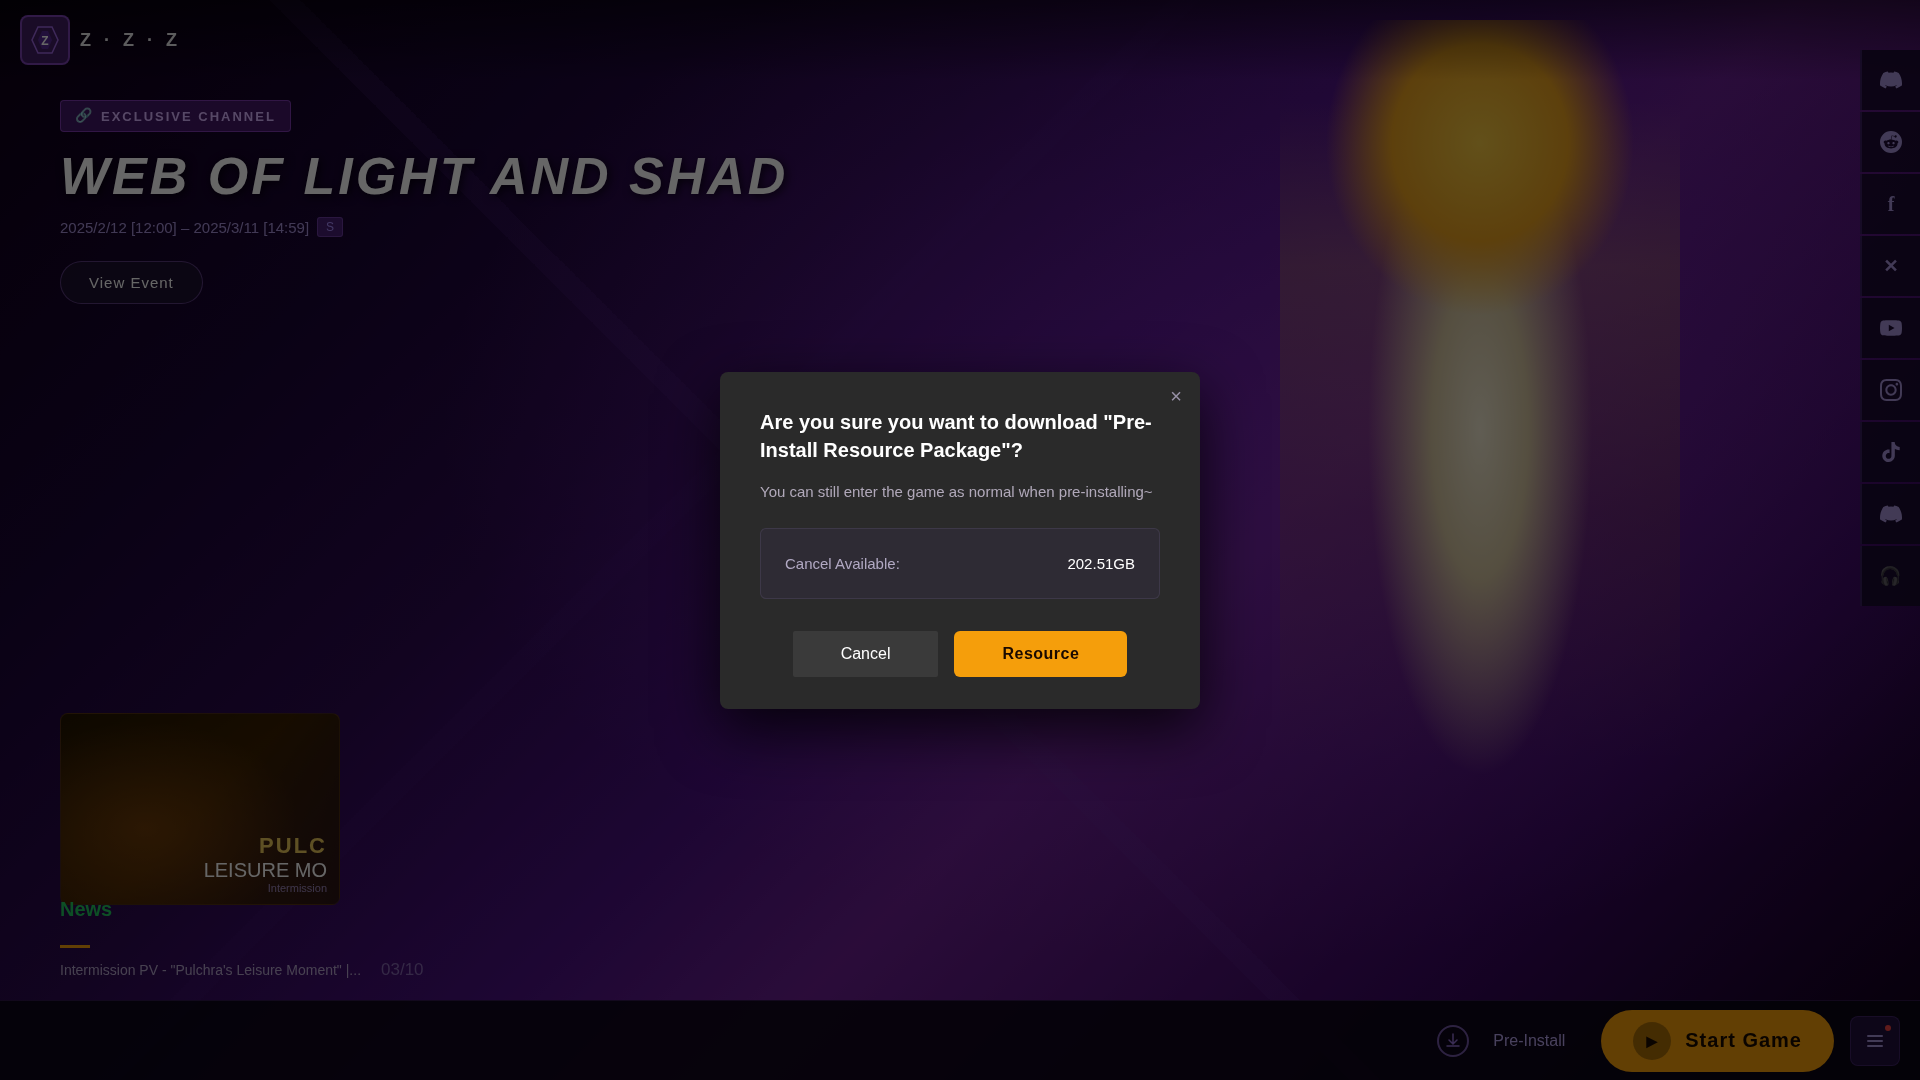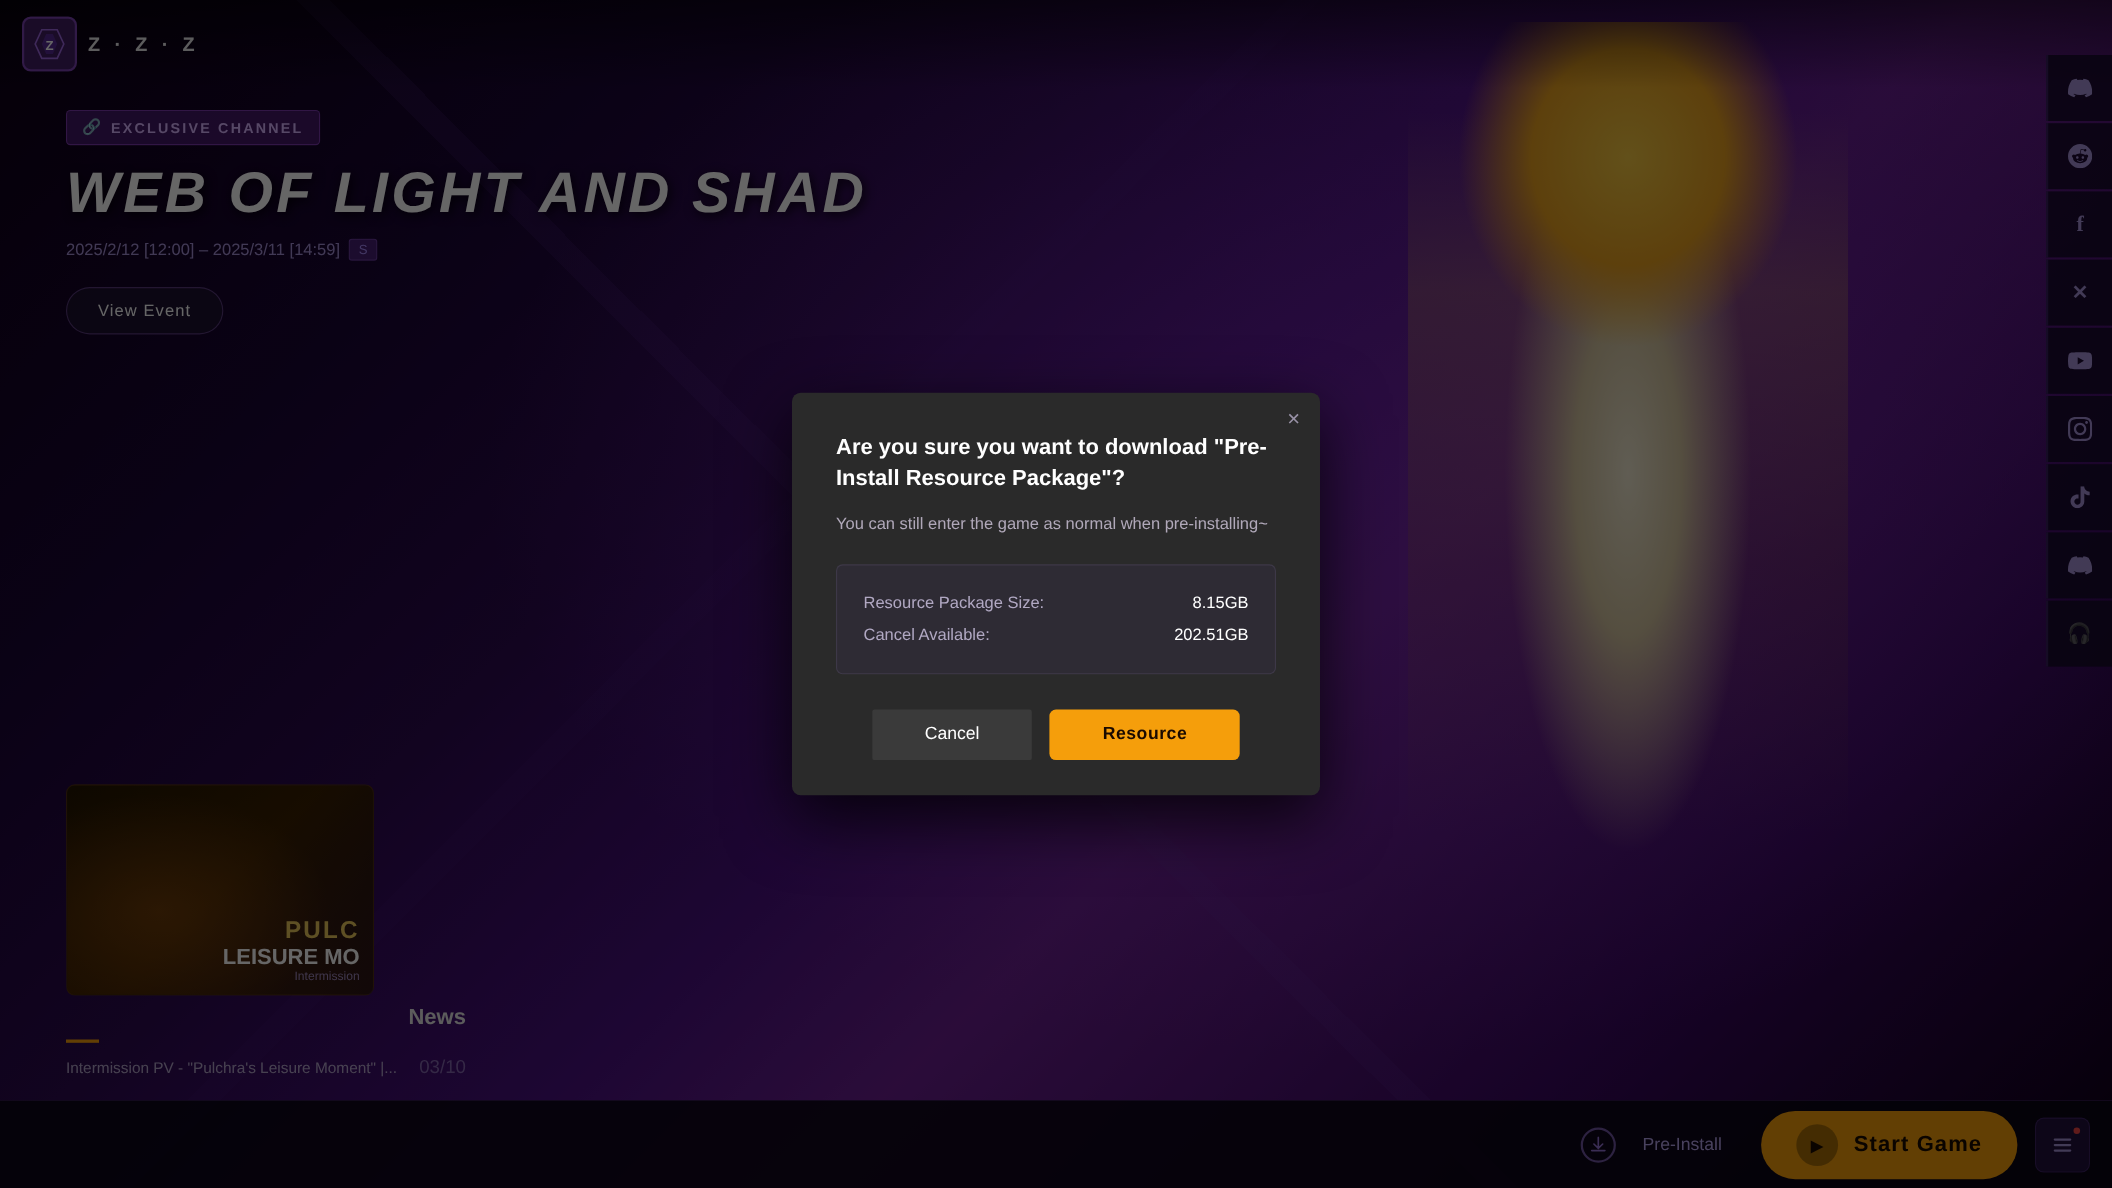--- a/index.html
+++ b/index.html
@@ -216,21 +216,21 @@
       color: rgba(255,220,100,0.9);
       font-size: 22px;
       font-weight: bold;
       text-transform: uppercase;
       letter-spacing: 2px;
     }
 
     .thumb-title-main {
       color: white;
       font-size: 20px;
-      font-weight: bold;
+      font-weight: normal;
       text-transform: uppercase;
     }
 
     .thumb-sub {
       color: rgba(200,180,255,0.7);
       font-size: 11px;
     }
 
     .thumb-inner-bg {
       position: absolute;
@@ -242,25 +242,24 @@
 
     
     .news-section {
       position: absolute;
       bottom: 100px;
       left: 60px;
       z-index: 5;
     }
 
     .news-header {
-      color: #e5e5e5;
+      color: #22c55e;
       font-size: 20px;
       font-weight: bold;
-      margin-bottom: 8px;
-      text-align: right;
+      margin-bottom: 24px;
     }
 
     .news-underline {
       width: 30px;
       height: 3px;
       background: #f59e0b;
       margin-bottom: 12px;
     }
 
     .news-item {
@@ -608,24 +607,20 @@
 
 <div class="modal-overlay">
   <div class="modal">
     <button class="modal-close">×</button>
 
     <div class="modal-title">Are you sure you want to download "Pre-Install Resource Package"?</div>
     <div class="modal-desc">You can still enter the game as normal when pre-installing~</div>
 
     <div class="modal-info-box">
       <div class="info-row">
-        <span>Resource Package Size:</span>
-        <span class="info-value">8.15GB</span>
-      </div>
-      <div class="info-row">
         <span>Cancel Available:</span>
         <span class="info-value">202.51GB</span>
       </div>
     </div>
 
     <div class="modal-buttons">
       <button class="cancel-btn">Cancel</button>
       <button class="download-btn">Resource</button>
     </div>
   </div>

